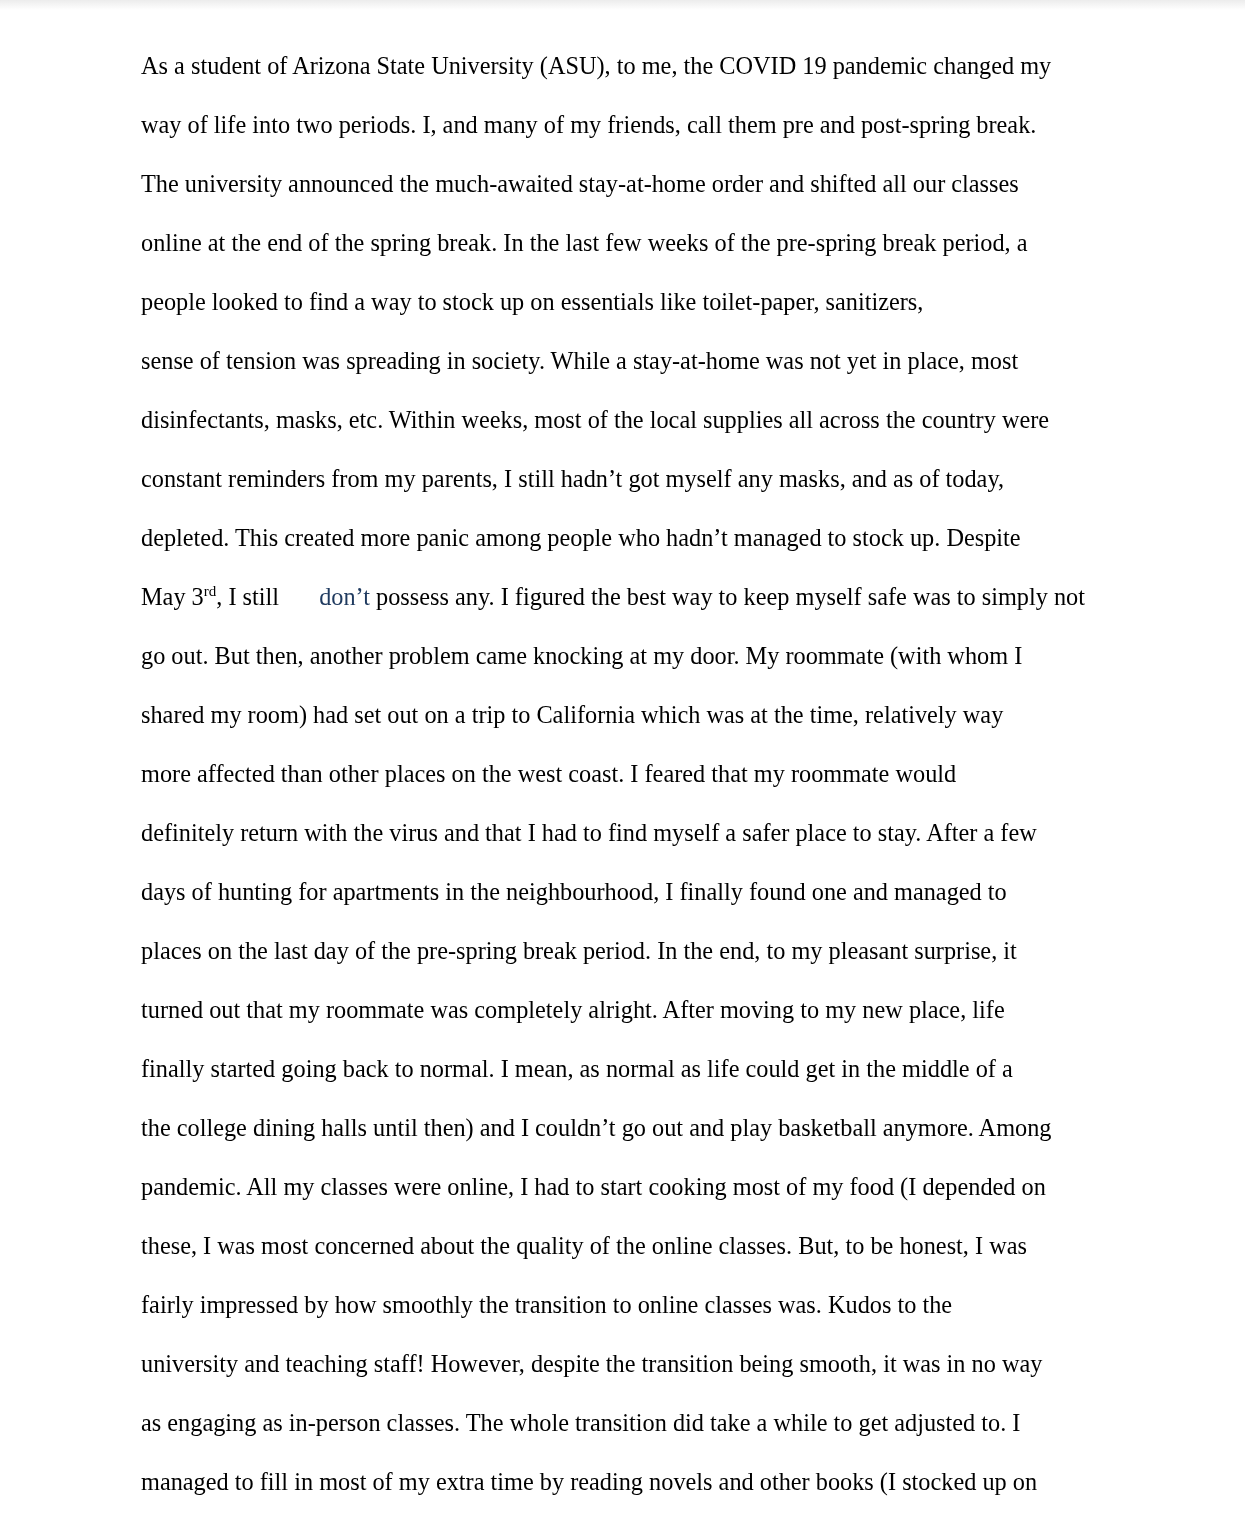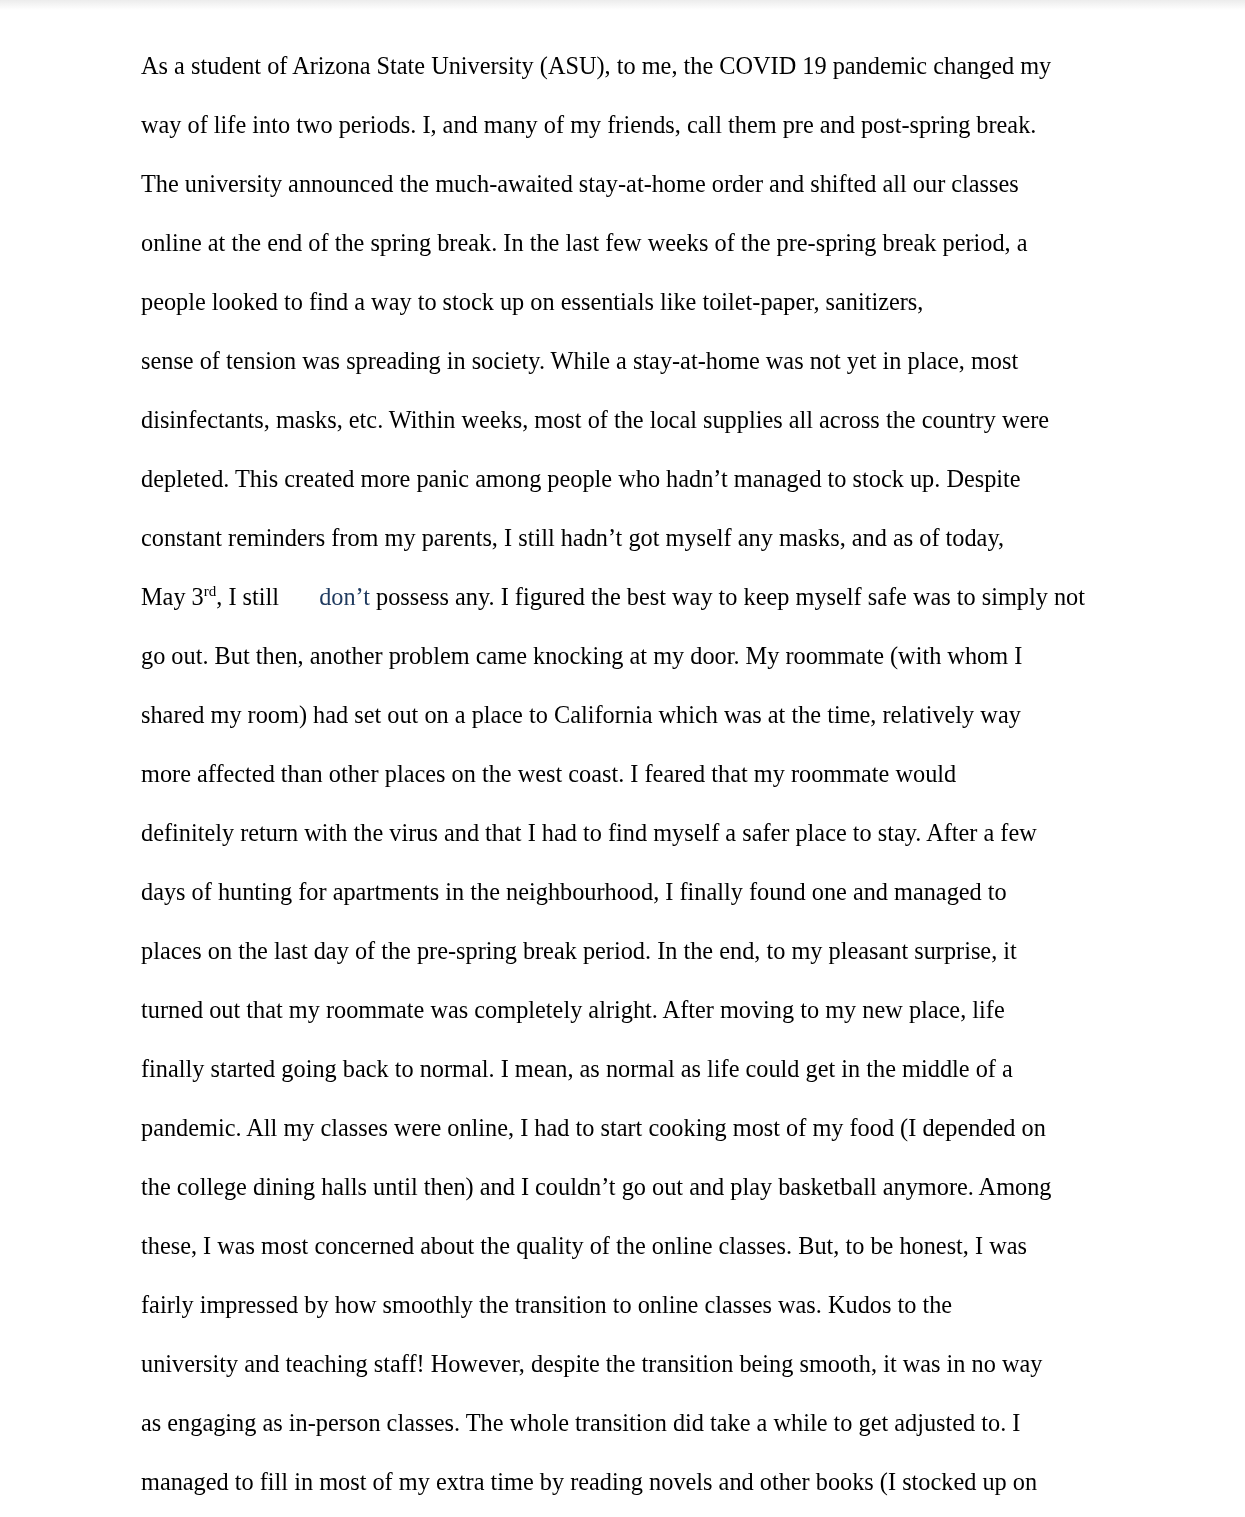--- a/index.html
+++ b/index.html
@@ -51,31 +51,31 @@
 <div class="top-shadow"></div>
 
 <div class="page">
   <div class="line">As a student of Arizona State University (ASU), to me, the COVID 19 pandemic changed my</div>
   <div class="line">way of life into two periods. I, and many of my friends, call them pre and post-spring break.</div>
   <div class="line">The university announced the much-awaited stay-at-home order and shifted all our classes</div>
   <div class="line">online at the end of the spring break. In the last few weeks of the pre-spring break period, a</div>
   <div class="line">people looked to find a way to stock up on essentials like toilet-paper, sanitizers,</div>
   <div class="line">sense of tension was spreading in society. While a stay-at-home was not yet in place, most</div>
   <div class="line">disinfectants, masks, etc. Within weeks, most of the local supplies all across the country were</div>
+  <div class="line">constant reminders from my parents, I still hadn’t got myself any masks, and as of today,</div>
   <div class="line">depleted. This created more panic among people who hadn’t managed to stock up. Despite</div>
-  <div class="line">constant reminders from my parents, I still hadn’t got myself any masks, and as of today,</div>
   <div class="line"><span>May 3</span><sup>rd</sup><span>, I still </span><span class="accent" style="color: rgb(31, 58, 95); margin-left: 34px;">don’t</span><span> possess any. I figured the best way to keep myself safe was to simply not</span></div>
   <div class="line">go out. But then, another problem came knocking at my door. My roommate (with whom I</div>
-  <div class="line">shared my room) had set out on a place to California which was at the time, relatively way</div>
+  <div class="line">shared my room) had set out on a trip to California which was at the time, relatively way</div>
   <div class="line">more affected than other places on the west coast. I feared that my roommate would</div>
   <div class="line">definitely return with the virus and that I had to find myself a safer place to stay. After a few</div>
   <div class="line">days of hunting for apartments in the neighbourhood, I finally found one and managed to</div>
   <div class="line">places on the last day of the pre-spring break period. In the end, to my pleasant surprise, it</div>
   <div class="line">turned out that my roommate was completely alright. After moving to my new place, life</div>
   <div class="line">finally started going back to normal. I mean, as normal as life could get in the middle of a</div>
+  <div class="line">the college dining halls until then) and I couldn’t go out and play basketball anymore. Among</div>
   <div class="line">pandemic. All my classes were online, I had to start cooking most of my food (I depended on</div>
-  <div class="line">the college dining halls until then) and I couldn’t go out and play basketball anymore. Among</div>
   <div class="line">these, I was most concerned about the quality of the online classes. But, to be honest, I was</div>
   <div class="line">fairly impressed by how smoothly the transition to online classes was. Kudos to the</div>
   <div class="line">university and teaching staff! However, despite the transition being smooth, it was in no way</div>
   <div class="line">as engaging as in-person classes. The whole transition did take a while to get adjusted to. I</div>
   <div class="line">managed to fill in most of my extra time by reading novels and other books (I stocked up on</div>
 </div>
 
 </body></html>

